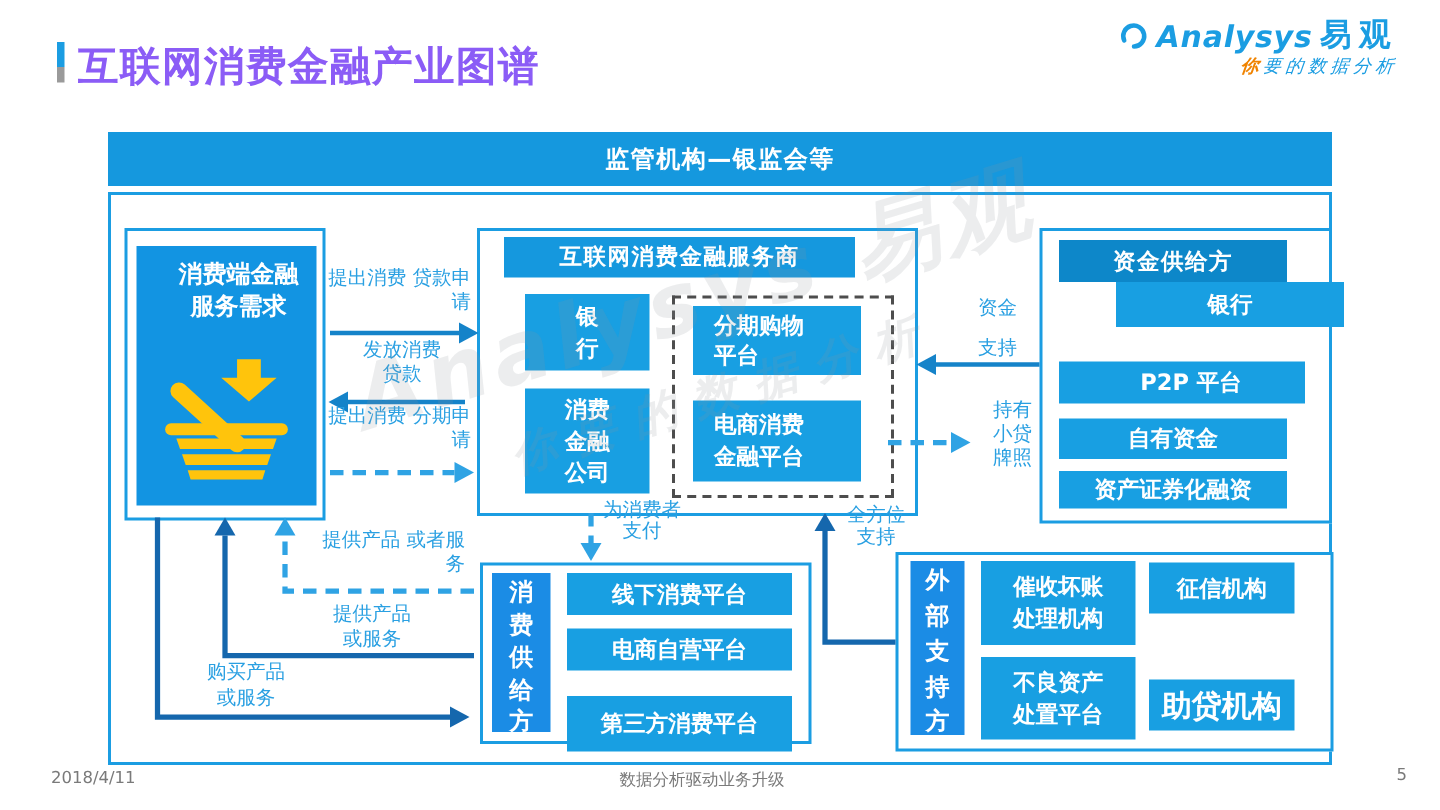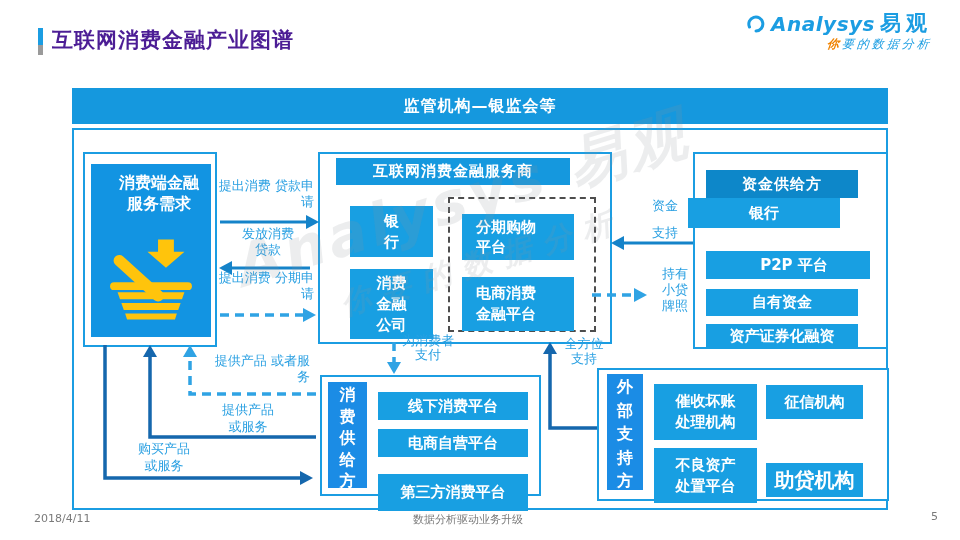--- a/index.html
+++ b/index.html
@@ -1,35 +1,35 @@
 <!DOCTYPE html>
 <html><head>
 <meta charset="utf-8">
 <style>
   html,body{margin:0;padding:0;background:#fff;}
   #slide{position:relative;width:960px;height:540px;background:#fff;overflow:hidden;
          font-family:"DejaVu Sans","Liberation Sans",sans-serif;}
   .abs{position:absolute;}
   
   .title-bar{left:38px;top:28px;width:5px;height:27px;background:linear-gradient(#1b9de2 0 62%,#9a9a9a 62% 100%);}
-  .page-title{left:52px;top:26px;font-size:21px;font-weight:bold;color:#4c1d95;letter-spacing:1px;}
+  .page-title{left:52px;top:26px;font-size:27px;font-weight:bold;color:#8b5cf6;letter-spacing:1px;}
   
   .logo{right:28px;top:12px;text-align:right;line-height:1.1;}
   .logo-row{display:flex;align-items:center;justify-content:flex-end;gap:5px;}
   .logo-en{font-size:20px;font-weight:bold;font-style:italic;color:#1b9de2;letter-spacing:.5px;}
   .logo-cn{font-size:21px;font-weight:bold;color:#1b9de2;letter-spacing:5px;}
   .logo-slogan{font-size:12px;font-style:italic;letter-spacing:3px;color:#1b9de2;margin-top:3px;transform:skewX(-6deg);}
   .logo-slogan .first{color:#f08300;font-weight:bold;}
   
   .banner{left:72px;top:88px;width:816px;height:36px;background:#1598de;color:#fff;
           font-size:16px;font-weight:bold;text-align:center;line-height:36px;letter-spacing:1px;}
   .main-frame{left:72px;top:128px;width:812px;height:378px;border:2px solid #1b9de2;background:#fff;}
   
   .wbox{background:#fff;border:2px solid #1b9de2;}
-  .bluefill{background:#189fe2;color:#fff;font-weight:bold;display:flex;align-items:center;justify-content:center;text-align:center;margin-top:10px;}
+  .bluefill{background:#189fe2;color:#fff;font-weight:bold;display:flex;align-items:center;justify-content:center;text-align:center;}
   .pre{white-space:pre-line;}
   
   .demand-inner{left:91px;top:164px;width:120px;height:173px;background:#1294e2;}
   .demand-title{left:91px;top:172px;width:136px;color:#fff;font-weight:bold;font-size:16px;line-height:21px;text-align:center;}
   
   .provider-header{left:336px;top:158px;width:234px;height:27px;background:#1598de;color:#fff;
                    font-size:15px;font-weight:bold;text-align:center;line-height:27px;letter-spacing:1px;}
   .dashed-box{left:448px;top:197px;width:144px;height:131px;border:2px dashed #4d4d4d;}
   
   .edge{color:#2aa0e2;font-size:13px;line-height:16px;white-space:pre-line;}
@@ -91,21 +91,21 @@
 金融
 公司</div>
   <div class="abs dashed-box z10"></div>
   <div class="abs bluefill pre z10" style="left:462px;top:204px;width:112px;height:46px;font-size:15px;line-height:20px;justify-content:flex-start;padding-left:14px;width:98px;text-align:left;">分期购物
 平台</div>
   <div class="abs bluefill pre z10" style="left:462px;top:267px;width:98px;height:54px;font-size:15px;line-height:21px;justify-content:flex-start;padding-left:14px;text-align:left;">电商消费
 金融平台</div>
 
   <div class="abs wbox z10" style="left:693px;top:152px;width:191px;height:193px;"></div>
   <div class="abs bluefill z10" style="left:706px;top:160px;width:152px;height:28px;background:#0d87c9;font-size:15px;letter-spacing:1px;">资金供给方</div>
-  <div class="abs bluefill z10" style="left:688px;top:188px;width:152px;height:30px;font-size:15px;">银行</div>
+  <div class="abs bluefill z10" style="left:744px;top:188px;width:152px;height:30px;font-size:15px;">银行</div>
   <div class="abs bluefill z10" style="left:706px;top:241px;width:152px;height:28px;font-size:15px;padding-left:12px;">P2P 平台</div>
   <div class="abs bluefill z10" style="left:706px;top:279px;width:152px;height:27px;font-size:15px;">自有资金</div>
   <div class="abs bluefill z10" style="left:706px;top:314px;width:152px;height:25px;font-size:15px;">资产证券化融资</div>
 
   <div class="abs wbox z10" style="left:320px;top:375px;width:217px;height:117px;"></div>
   <div class="abs strip z10" style="left:328px;top:382px;width:39px;height:104px;line-height:21.5px;padding-top:2px;">消
 费
 供
 给
 方</div>

